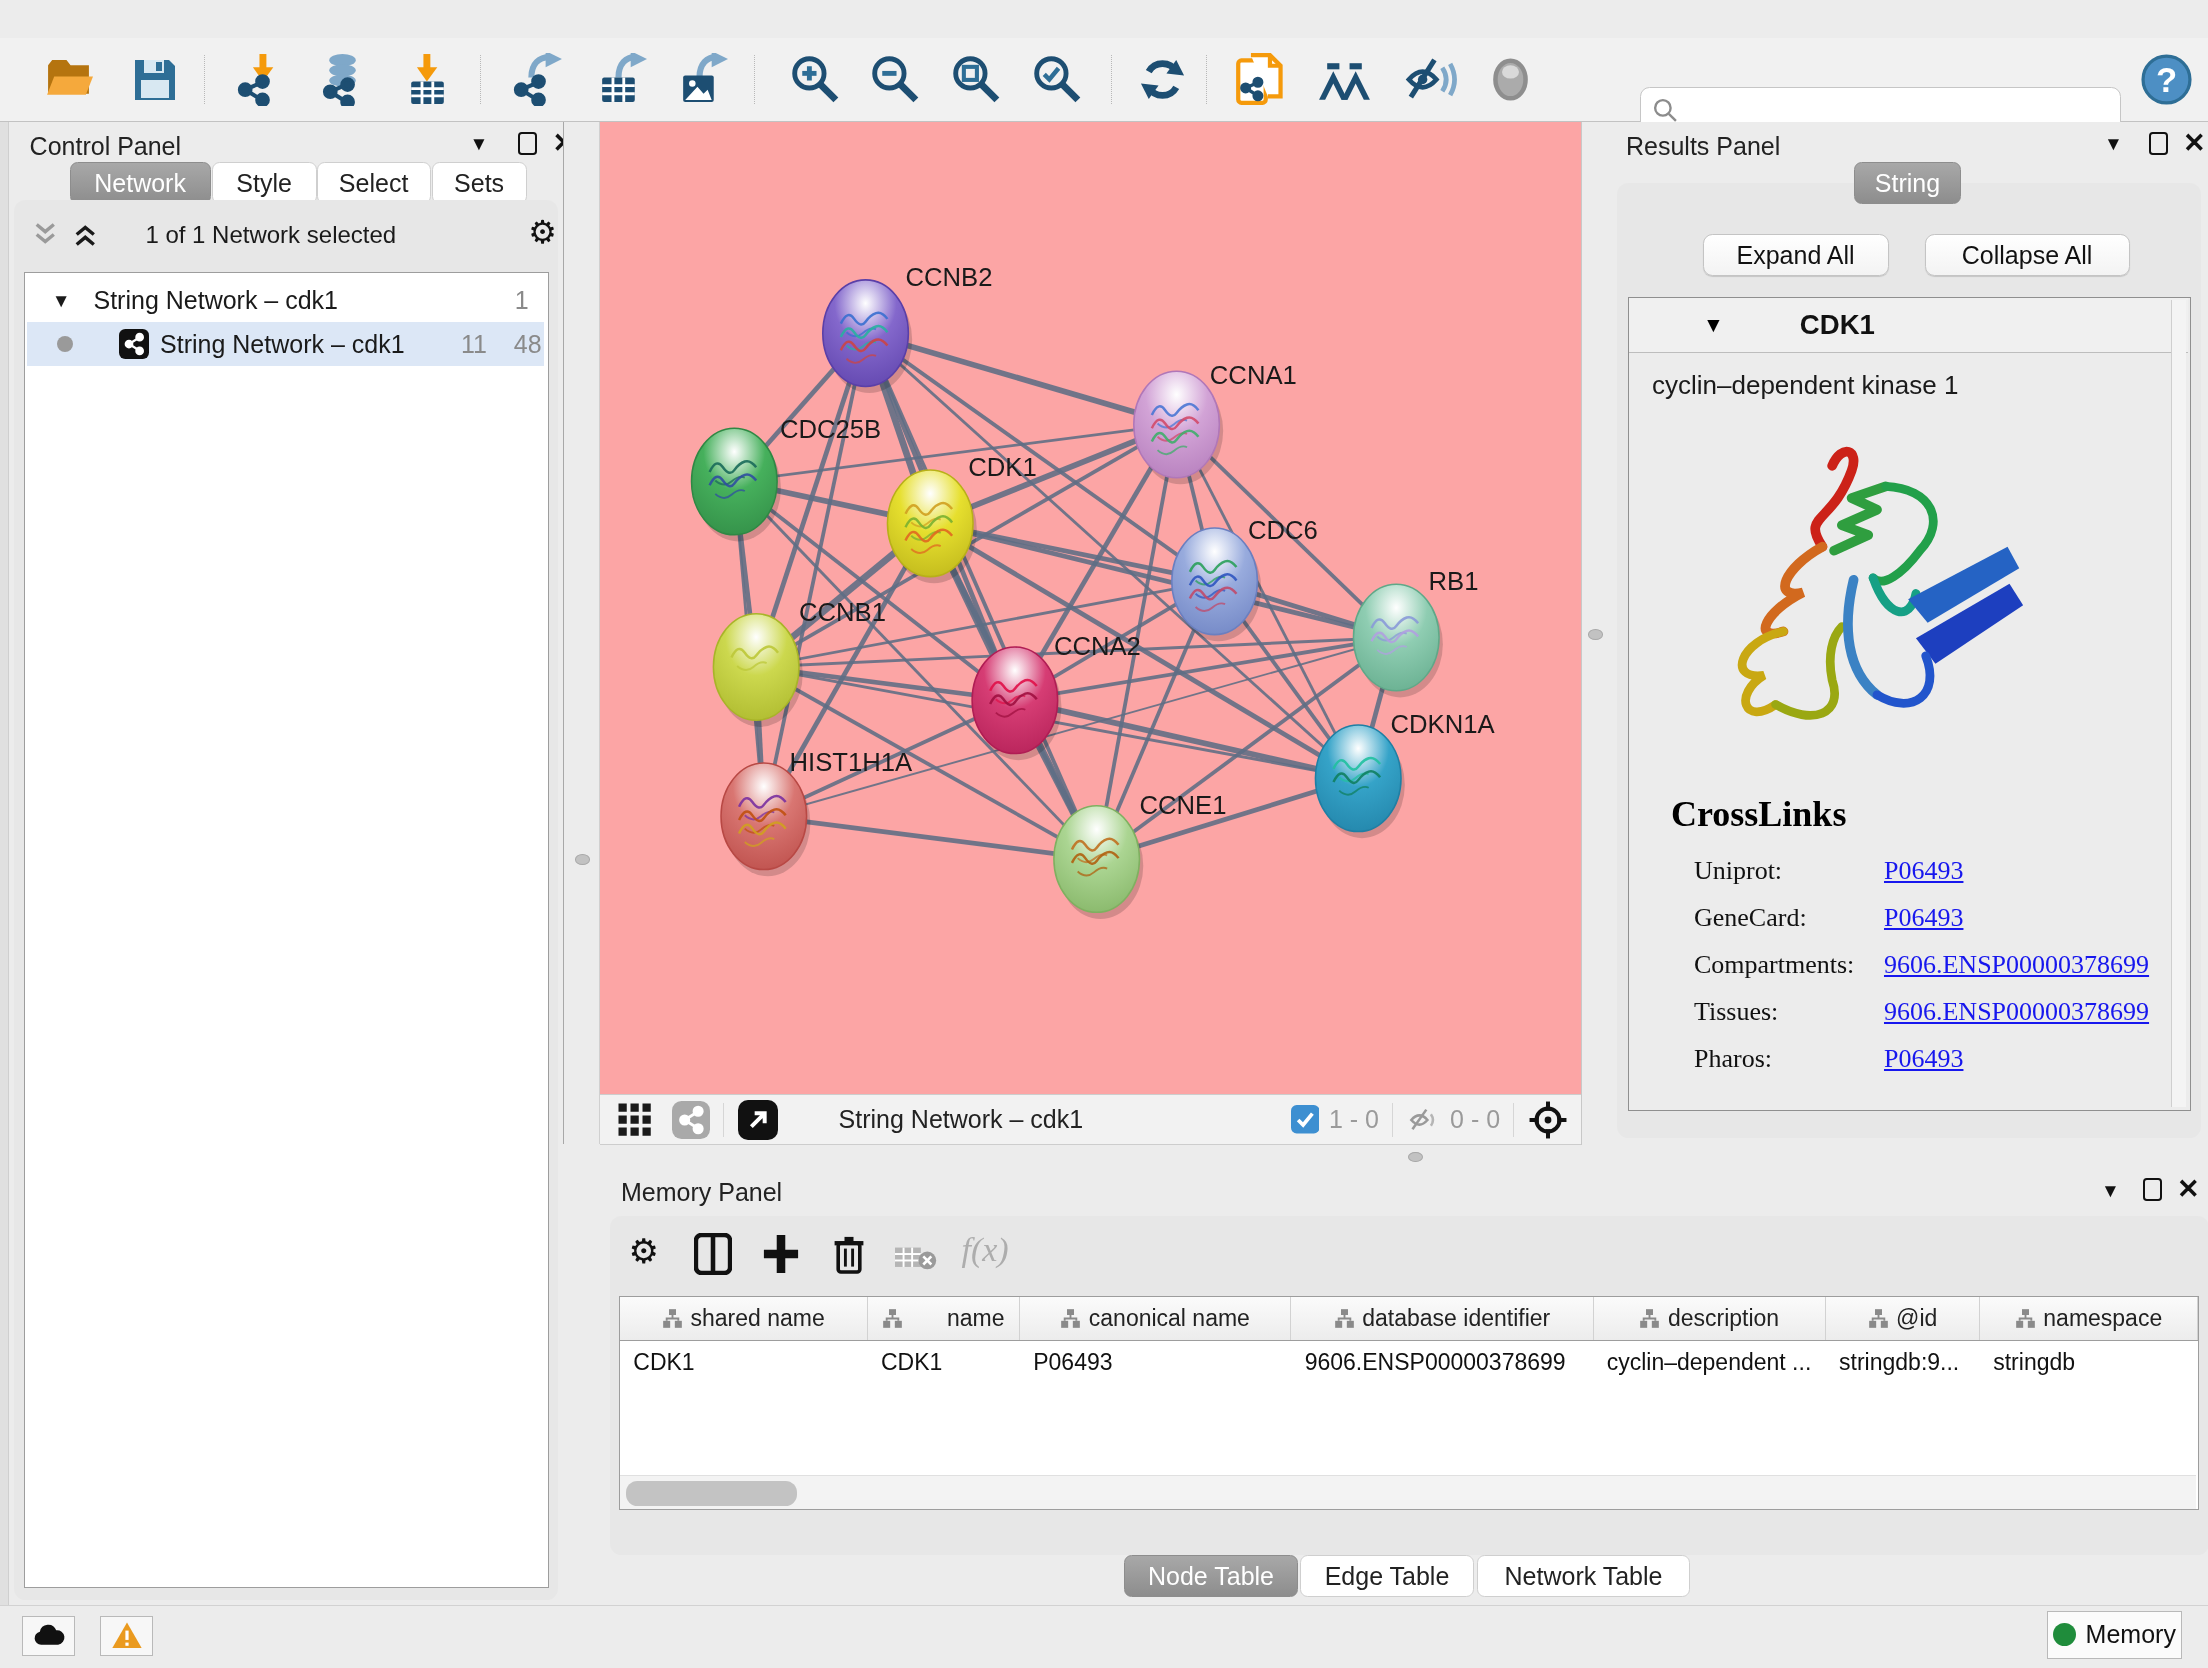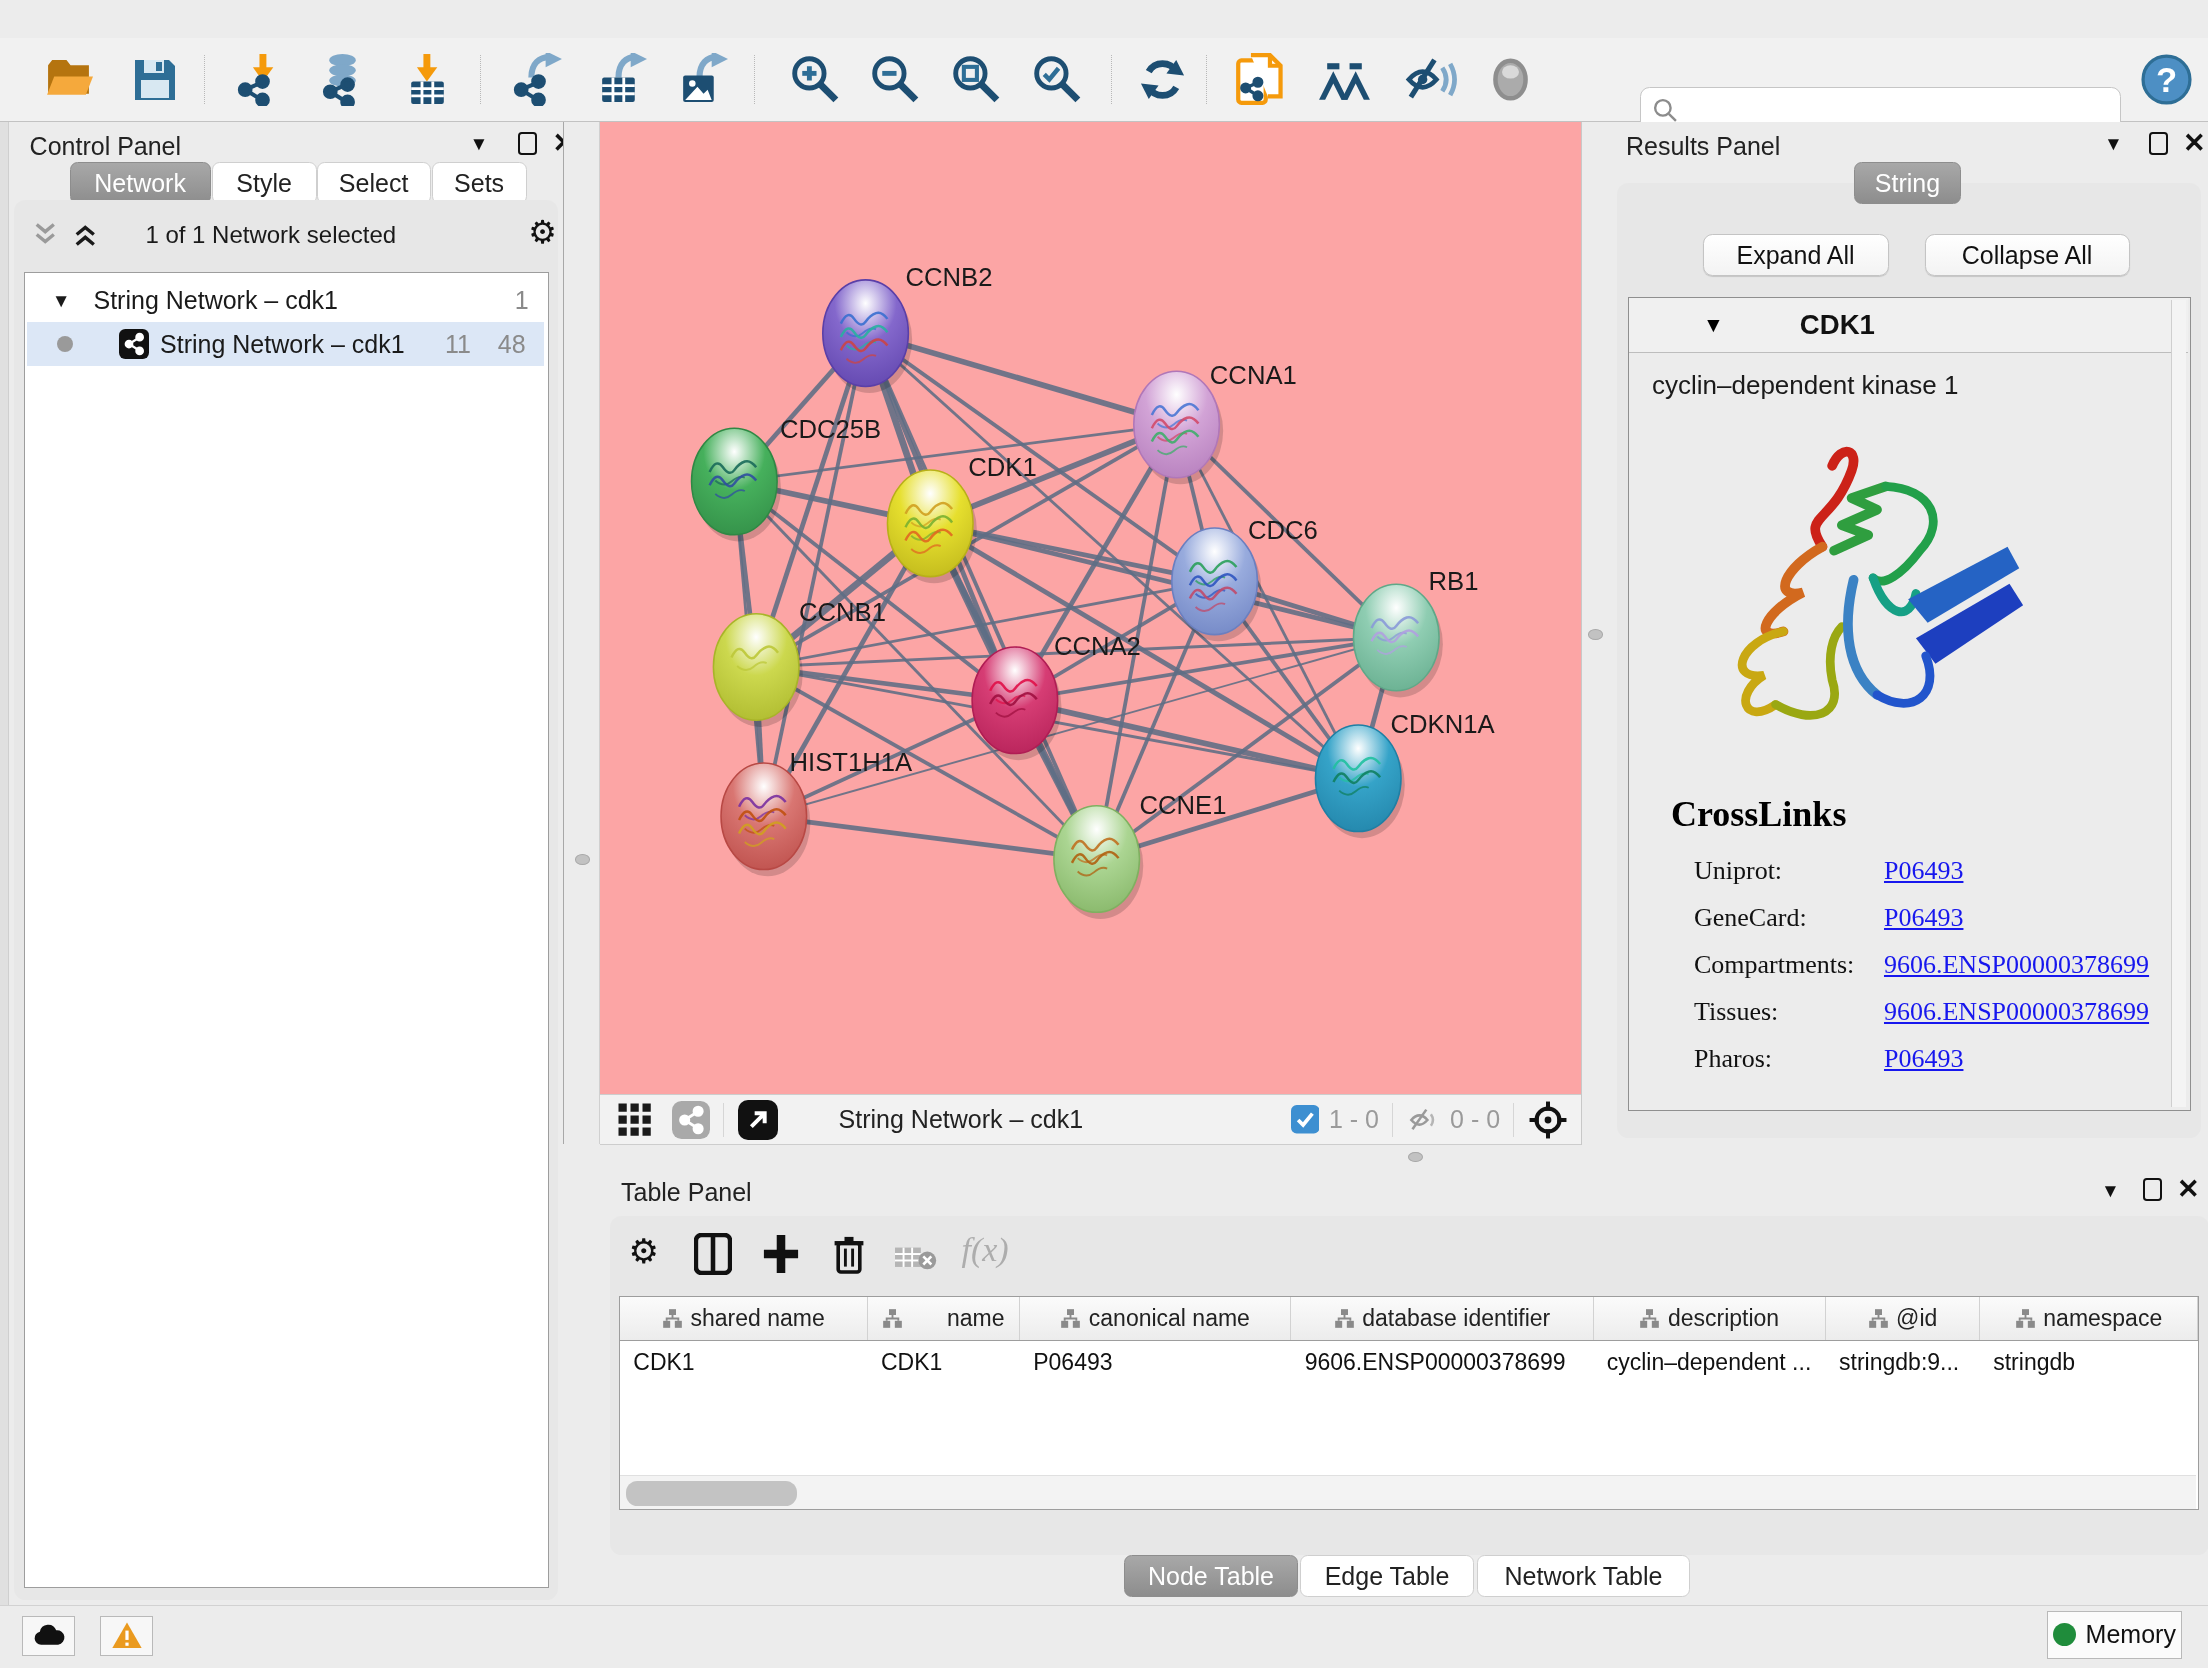--- a/index.html
+++ b/index.html
@@ -289,21 +289,21 @@
               <g stroke="#fff" stroke-width="1.8" fill="#fff">
                 <line x1="8" y1="12" x2="16" y2="7"></line>
                 <line x1="8" y1="12" x2="16" y2="17"></line>
                 <circle cx="8" cy="12" r="2.6"></circle>
                 <circle cx="16.5" cy="6.5" r="2.6"></circle>
                 <circle cx="16.5" cy="17.5" r="2.6"></circle>
               </g>
             </svg>
           <span style="margin-left:11.4px">String Network – cdk1</span>
           <span class="count" style="margin-left:auto">11</span>
-          <span class="count" style="margin-left:27px;margin-right:18px">48</span>
+          <span class="count" style="margin-left:27px;margin-right:2px">48</span>
         </div>
       </div>
     </div>
   </div>
 
   <div class="abs" style="left:563px;top:122px;width:37px;height:1022px;background:#ececec;border-left:1.9px solid #a8a8a8;border-right:1.9px solid #d0d0d0">
     <div class="abs" style="left:10.5px;top:732px;width:15px;height:10.5px;border-radius:50%;background:#c2c2c2;border:1px solid #a8a8a8"></div>
   </div>
 
   <div class="abs" style="left:600px;top:122px;width:981px;height:972px;background:#fca5a5;overflow:hidden">
@@ -643,21 +643,21 @@
               <span class="xl-label" style="width: 190px;">Pharos:</span>
               <a class="xlink" href="#">P06493</a>
             </div>
           </div>
         <div class="abs" style="right:3.8px;top:1.9px;width:15px;height:807px;background:#f4f4f4;border-left:1px solid #cfcfcf"></div>
       </div>
     </div>
   </div>
 
   <div class="abs" style="left:600px;top:1170px;width:1608px;height:436px;background:#ececec;overflow:hidden">
-    <div class="abs panel-head" style="left:21px;top:7.6px">Table Panel</div>
+    <div class="abs panel-head" style="left:21px;top:7.6px">Memory Panel</div>
     <div class="abs tri" style="left:1501px;top:9.5px">▼</div>
     <div class="abs float-sq" style="left:1543px;top:7.6px"></div>
     <div class="abs close-x" style="left:1577px;top:7.6px">✕</div>
     <div class="abs roundbox" style="left:9.5px;top:46px;width:1599px;height:339px">
       <span class="abs dejavu" style="left:19px;top:15px;font-size:34px;color:#111">⚙</span>
       <svg class="abs" style="left:84px;top:17px" width="38" height="42" viewBox="0 0 20 22">
           <rect x="1" y="1" width="18" height="20" rx="3" stroke="#111" stroke-width="2.4" fill="none"></rect>
           <line x1="10" y1="1" x2="10" y2="21" stroke="#111" stroke-width="2.4"></line>
         </svg>
       <svg class="abs" style="left:152px;top:17px" width="38" height="42" viewBox="0 0 20 22">

